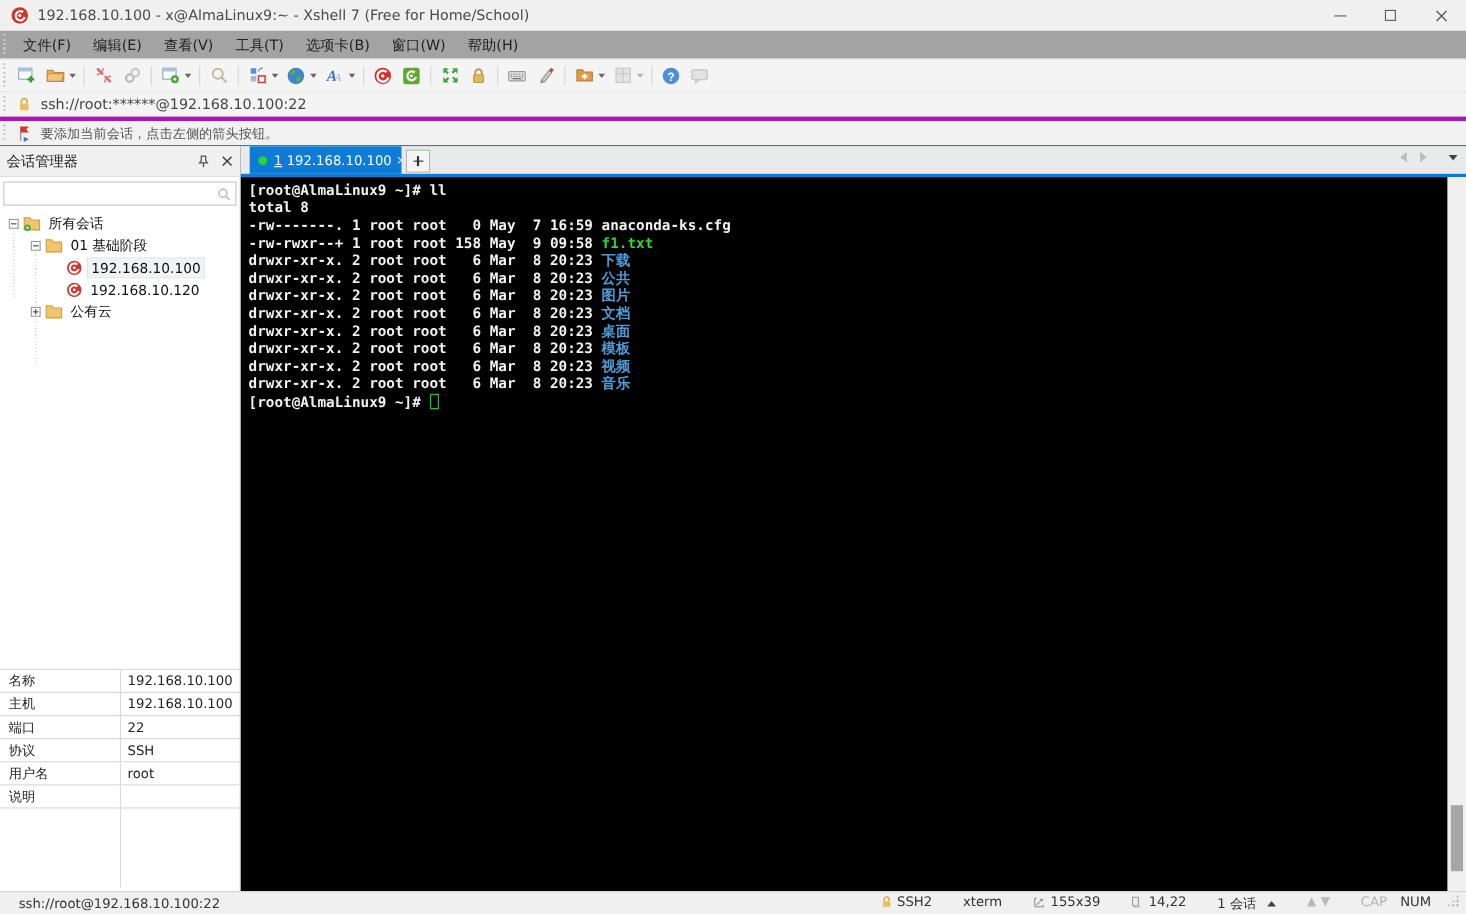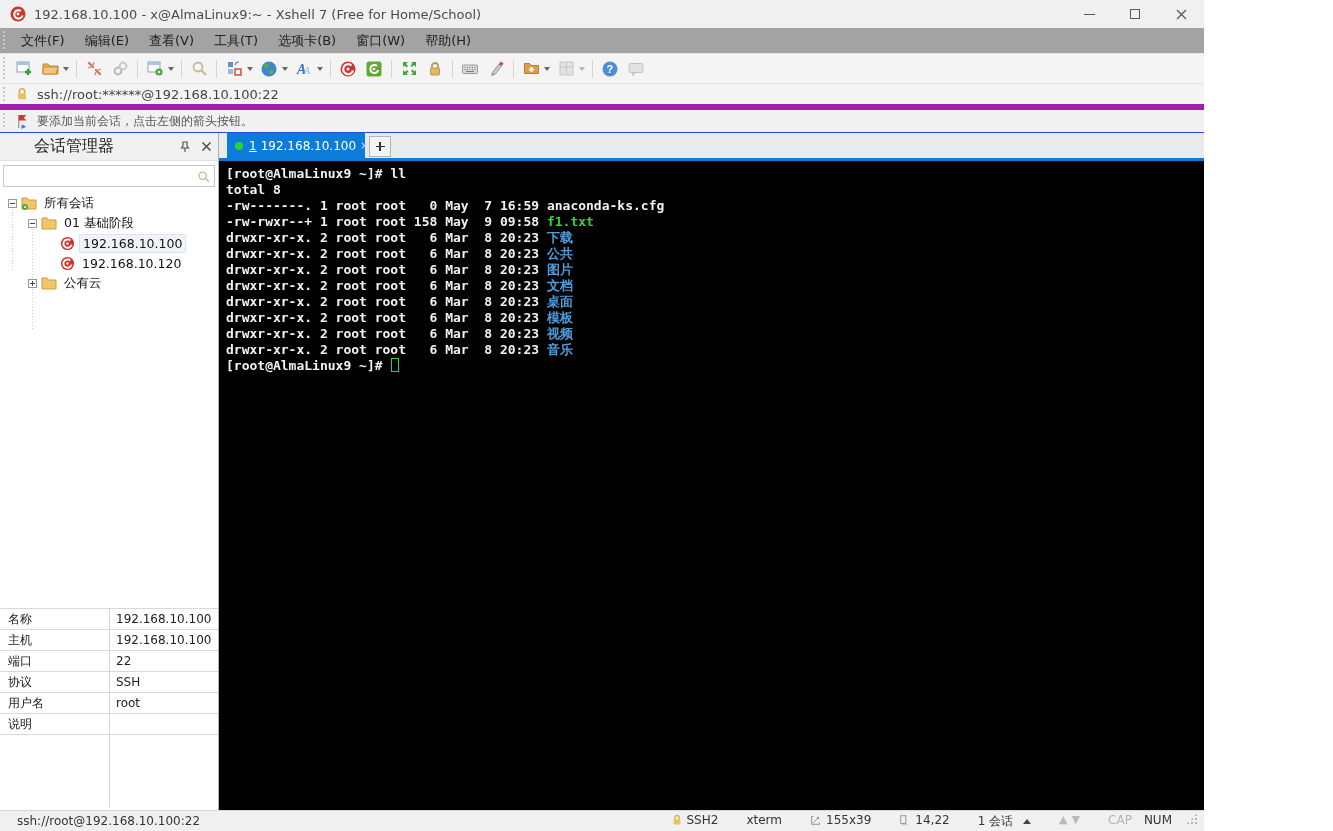--- a/index.html
+++ b/index.html
@@ -1,17 +1,17 @@
 <!DOCTYPE html>
 <html style="--accent: #0d7cd8; --t-plain: #f2f2f2; --t-exec: #2fd72f; --t-dir: #4f9cd8;"><head>
 <meta charset="utf-8">
 <style>
   * { margin:0; padding:0; box-sizing:border-box; }
   html,body { width:1333px; height:831px; font-family:"DejaVu Sans","Liberation Sans",sans-serif; }
-  .window { position:relative; width:1204px; height:831px; background:#f0f0f0; overflow:hidden;
+  .window { position:relative; width:1333px; height:831px; background:#f0f0f0; overflow:hidden;
             box-shadow: inset 0 0 0 1px #b5b5b5; }
 
   
   .titlebar { position:absolute; left:0; top:0; width:100%; height:28px; background:#f0f0f0;
               display:flex; align-items:center; padding-left:10px; }
   .app-icon { width:16px; height:16px; margin-right:8px; }
   .title-text { font-size:13px; color:#4a4a4a; }
   .win-controls { position:absolute; right:0; top:0; height:28px; display:flex; }
   .wc { width:46px; height:28px; display:flex; align-items:center; justify-content:center; }
   .wc-min i { display:block; width:11px; height:1px; background:#5a5a5a; }
@@ -26,32 +26,32 @@
              display:flex; align-items:center; border-bottom:1px solid #e6e6e6; }
   .menu-item { font-size:13px; color:#222; padding:3px 10px; }
   .toolbar { position:absolute; left:0; top:54px; width:100%; height:30px; background:#f4f4f4;
              display:flex; align-items:center; border-bottom:1px solid #e6e6e6; }
   .tb-icon { width:24px; height:24px; display:flex; align-items:center; justify-content:center; margin:0 1px; }
   .tb-sep { width:1px; height:18px; background:#d4d4d4; margin:0 4px; }
   .caret { width:0; height:0; border-left:3px solid transparent; border-right:3px solid transparent;
            border-top:4px solid #666; margin:0 3px 0 0; }
   .caret.dis { border-top-color:#b5b5b5; }
   .addressbar { position:absolute; left:0; top:84px; width:100%; height:26px; background:#f4f4f4;
-                display:flex; align-items:center; border-bottom:6px solid #a21caf; }
+                display:flex; align-items:center; border-bottom:4px solid #a21caf; }
   .address-text { font-size:13px; color:#444; margin-left:8px; }
   .noticebar { position:absolute; left:0; top:110px; width:100%; height:23px; background:#f1f1f1;
                display:flex; align-items:center; border-bottom:1px solid #1d4ed8; }
   .notice-text { font-size:12px; color:#555; margin-left:7px; }
 
   
   .sidebar { position:absolute; left:0; top:133px; width:219px; height:677px; background:#fff;
              border-right:1px solid #b0b0b0; }
   .sm-header { height:28px; background:#f0f0f0; display:flex; align-items:center; padding:0 6px;
                border-bottom:1px solid #e0e0e0; }
-  .sm-title { font-size:16px; color:#222; flex:1;margin-left:28px; }
+  .sm-title { font-size:13px; color:#222; flex:1; }
   .sm-tools { display:flex; gap:10px; align-items:center; }
   .sm-search { margin:4px 3px; height:22px; border:1px solid #c6c6c6; background:#fff;
                display:flex; align-items:center; }
   .sm-search input { flex:1; border:none; outline:none; height:18px; font-size:12px; padding-left:4px; background:transparent; }
   .tree { position:relative; font-size:12.5px; color:#111; padding-top:2px; }
   .tree-row { height:20px; display:flex; align-items:center; position:relative; }
   .tree-label { padding:1px 3px; white-space:nowrap; }
   .tree-row.selected .tree-label { background:#f0f4f8; border:1px dotted #cfd8e2; }
   .expander { width:9px; height:9px; border:1px solid #999; background:#fff; position:relative; flex:none; }
   .expander::before { content:""; position:absolute; left:1px; top:3px; width:5px; height:1px; background:#444; }

